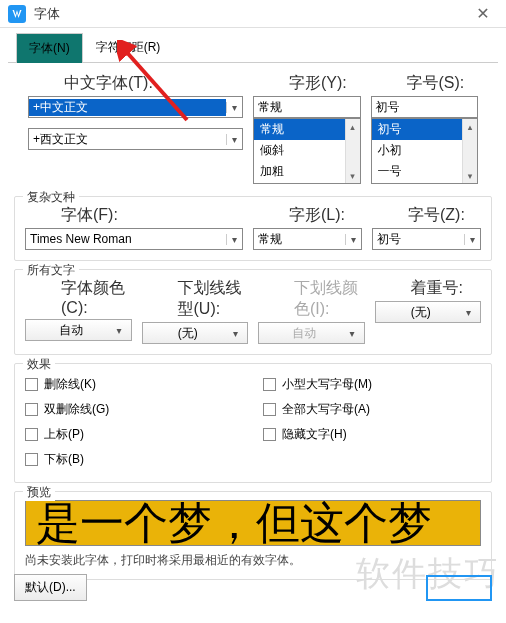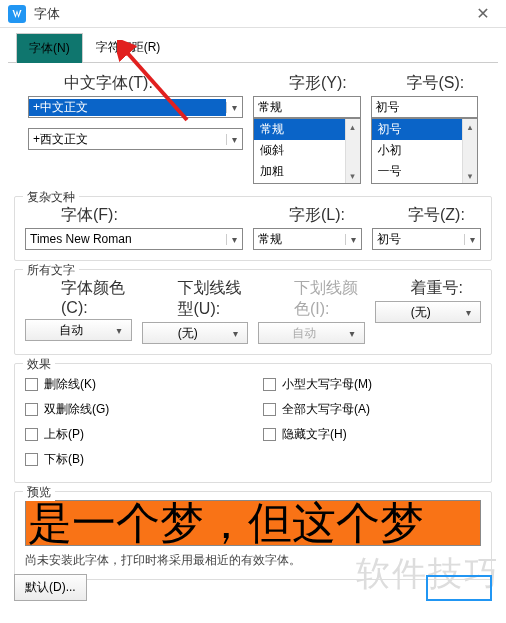--- a/index.html
+++ b/index.html
@@ -39,21 +39,21 @@
 .listbox .item { padding: 2px 6px; font-size: 12px; }
 .listbox .item.sel { background: #0a64c8; color: #fff; }
 .listbox .scroll { position: absolute; right: 0; top: 0; bottom: 0; width: 15px; background: #f0f0f0; border-left: 1px solid #ddd; }
 .listbox .scroll .up, .listbox .scroll .down { height: 15px; display: flex; align-items: center; justify-content: center; font-size: 9px; color: #666; }
 .listbox .scroll .down { position: absolute; bottom: 0; left: 0; right: 0; }
 
 .checkbox { display: flex; align-items: center; gap: 6px; margin: 4px 0; }
 .checkbox .box { width: 13px; height: 13px; border: 1px solid #888; background: #fff; }
 .effects-grid { display: grid; grid-template-columns: 1fr 1fr; column-gap: 20px; }
 
-.preview-box { border: 1px solid #888; height: 46px; background: #f97316; display: flex; align-items: center; overflow: hidden; font-family: "SimSun", serif; font-size: 44px; padding: 0 2px; white-space: nowrap; text-align: right; }
+.preview-box { border: 1px solid #888; height: 46px; background: #eab308; display: flex; align-items: center; overflow: hidden; font-family: "SimSun", serif; font-size: 44px; padding: 0 10px; white-space: nowrap; text-align: right; }
 
 .note { font-size: 12px; color: #444; margin-top: 6px; }
 
 .footer { position: absolute; left: 0; right: 0; bottom: 12px; padding: 10px 14px; display: flex; align-items: center; gap: 8px; }
 .btn { border: 1px solid #aaa; background: linear-gradient(#fdfdfd,#ececec); padding: 4px 10px; font-size: 12px; cursor: pointer; min-width: 64px; text-align: center; }
 .footer .spacer { flex: 1; }
 .footer .primary-outline { width: 66px; height: 26px; border: 2px solid #2196f3; }
 
 .watermark { position: absolute; right: 6px; bottom: 26px; font-size: 34px; color: #ddd; font-family: "SimHei", sans-serif; letter-spacing: 2px; pointer-events: none; }
 

